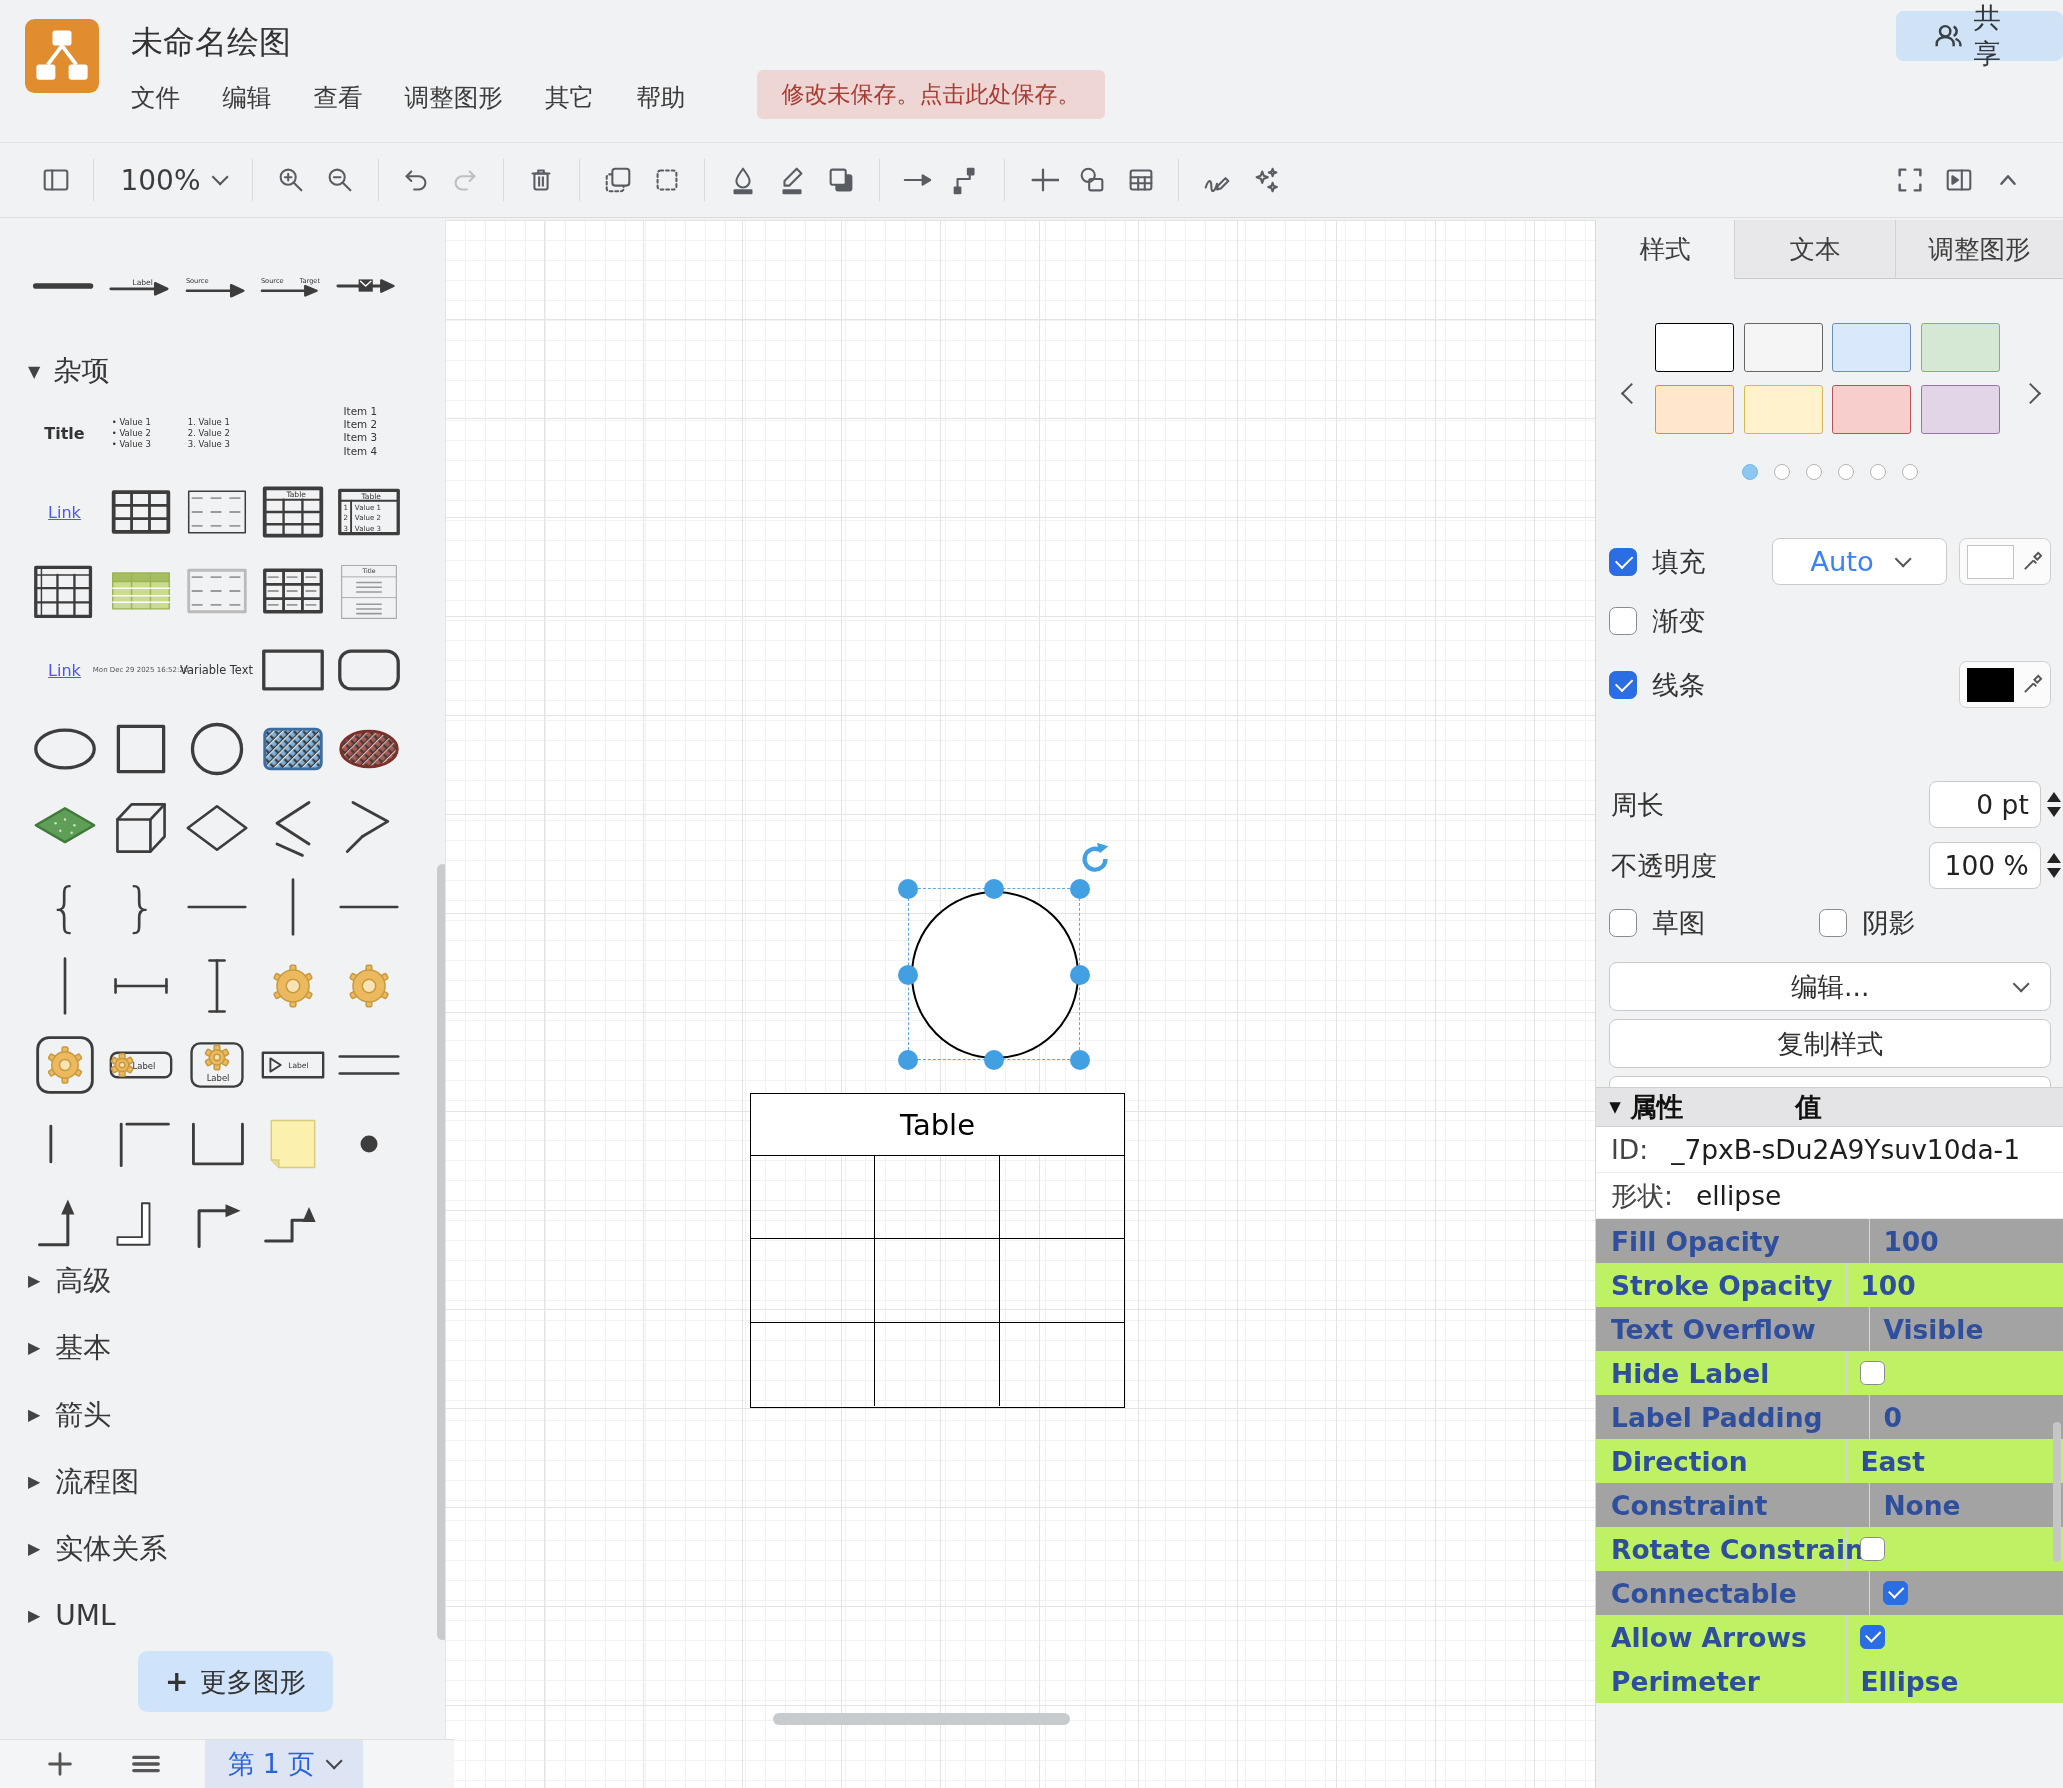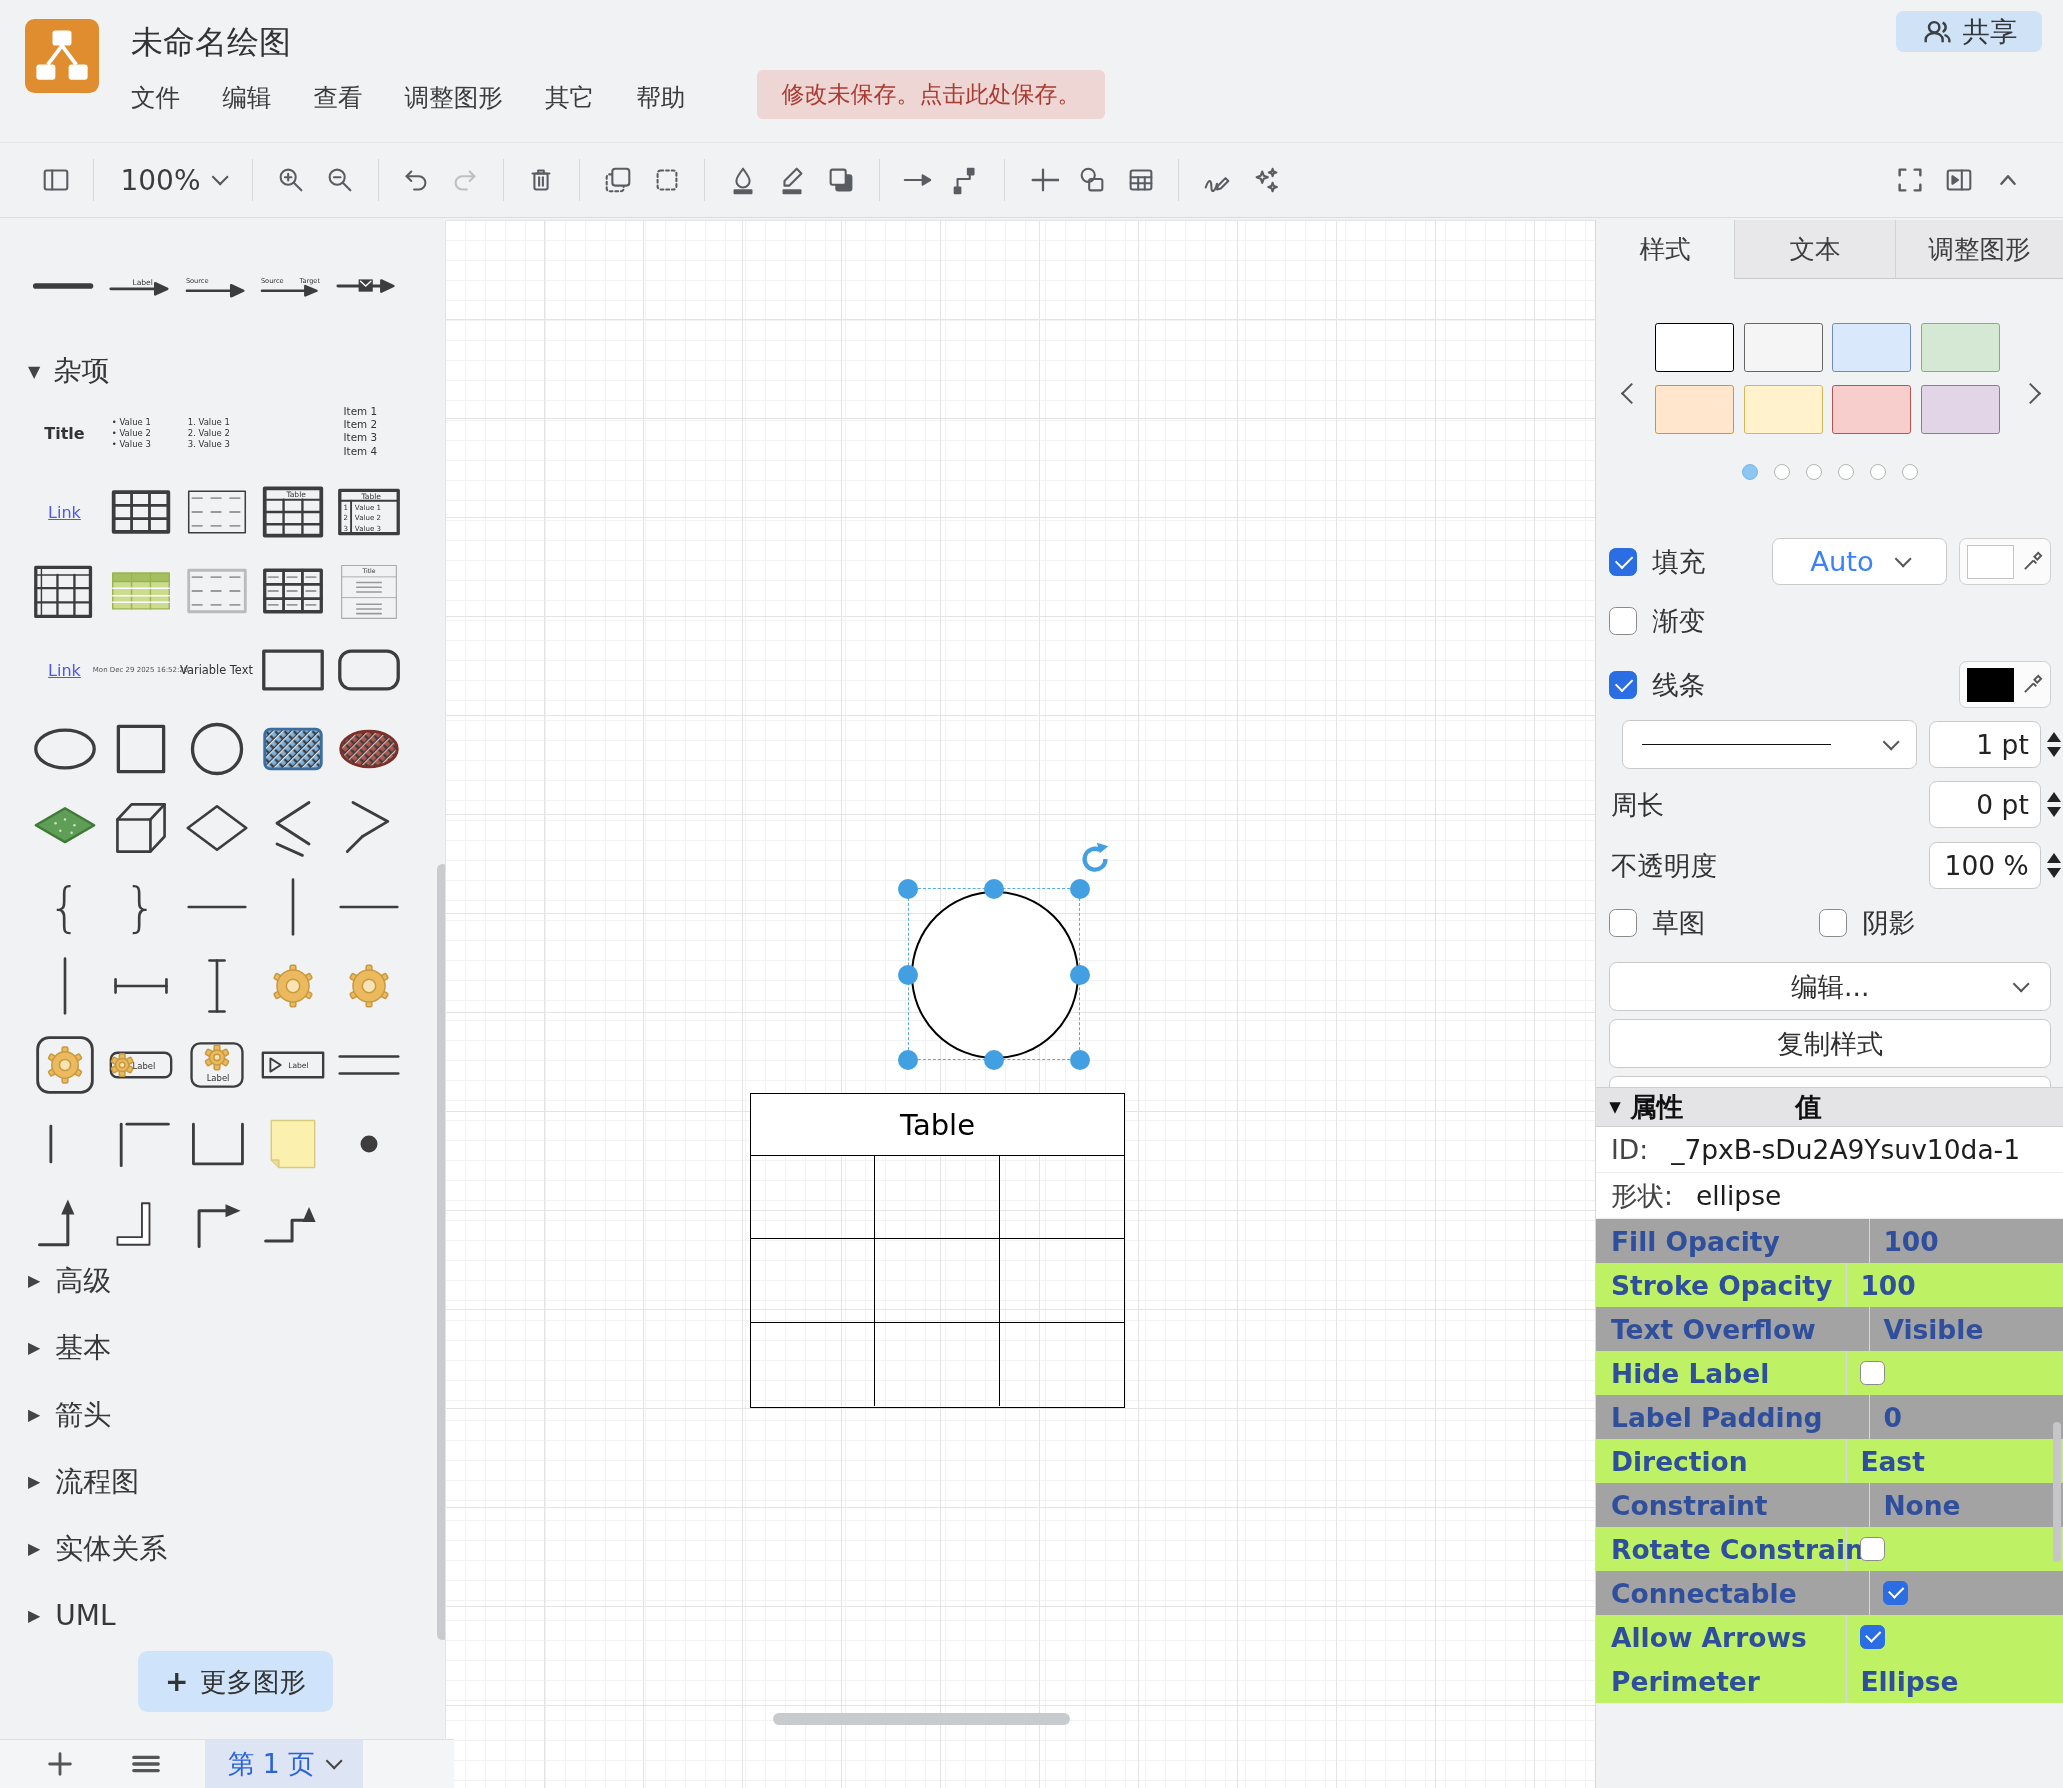--- a/index.html
+++ b/index.html
@@ -8,21 +8,21 @@
   #root { position:relative; width:2063px; height:1789px; overflow:hidden; background:#f1f2f4; }
 
   
   #topbar { position:absolute; left:0; top:0; width:2063px; height:142px; background:#f1f2f4; }
   #logo { position:absolute; left:24.6px; top:19px; width:74px; height:74px; border-radius:9.5px; background:#e08d2f; }
   #doc-title { position:absolute; left:131px; top:21px; font-size:32px; color:#333; font-weight:400; }
   #menubar { position:absolute; left:131px; top:81px; display:flex; gap:42px; }
   #menubar .menu-item { font-size:24.6px; color:#3c3c3c; cursor:default; }
   #notice { position:absolute; left:757px; top:70px; height:49px; padding:0 24.6px; background:#eed6d4; border-radius:5.7px;
             display:flex; align-items:center; font-size:23px; color:#a93b33; }
-  #share-btn { position:absolute; left:1896px; top:11.4px; height:41px; padding:0 25px; background:#cfe2f6; border-radius:7.6px;
+  #share-btn { position:absolute; left:1896px; top:11.4px; height:50px; padding:0 36px; background:#cfe2f6; border-radius:7.6px;
                display:flex; align-items:center; gap:9.5px; font-size:27.4px; color:#33383d; font-weight:500; }
 
   
   #toolbar { position:absolute; left:0; top:142px; width:2063px; height:76px; background:#f1f2f4;
              border-top:0.9px solid #e4e4e4; border-bottom:0.9px solid #dcdcdc; display:flex; align-items:center; padding:0 31px; }
   .tb-btn { width:49px; height:53px; display:flex; align-items:center; justify-content:center; border-radius:5.7px; }
   .tb-sep { width:0.9px; height:42px; background:#d9d9d9; margin:0 13.2px; }
   #zoom-dropdown { display:flex; align-items:center; gap:13.2px; padding:0 13.2px; height:53px; }
   #zoom-dropdown .zoom-val { font-size:28px; color:#3c3c3c; }
   .chev { width:12.3px; height:12.3px; border-right:2.4px solid #555; border-bottom:2.4px solid #555; transform:rotate(45deg); margin-top:-5.7px; }
@@ -903,31 +903,20 @@
       <div class="cb on"></div>
       <div class="plabel">线条</div>
       <div class="colorwell">
         <div class="colorchip" style="background:#000;border-color:#000;"></div>
         <svg width="21" height="21" viewBox="0 0 22 22">
           <path d="M3 19 L12 10 M12 10 l3 3 M13 6 l4 -4 3 3 -4 4 z" fill="none" stroke="#555" stroke-width="2"></path>
         </svg>
       </div>
     </div>
 
-    <div class="prow" style="top:500px;height:49px;">
-      <div class="dd" id="linestyle-dd">
-        <div class="lineglyph"></div>
-        <span class="chev"></span>
-      </div>
-      <div class="spinbox">1 pt</div>
-      <div class="spinarrows">
-        <div class="spin-up"></div>
-        <div class="spin-dn"></div>
-      </div>
-    </div>
 
     <div class="prow" style="top:560px;height:49px;">
       <div class="plabel" style="margin-left:1.9px;">周长</div>
       <div class="spinbox">0 pt</div>
       <div class="spinarrows">
         <div class="spin-up"></div>
         <div class="spin-dn"></div>
       </div>
     </div>
 

